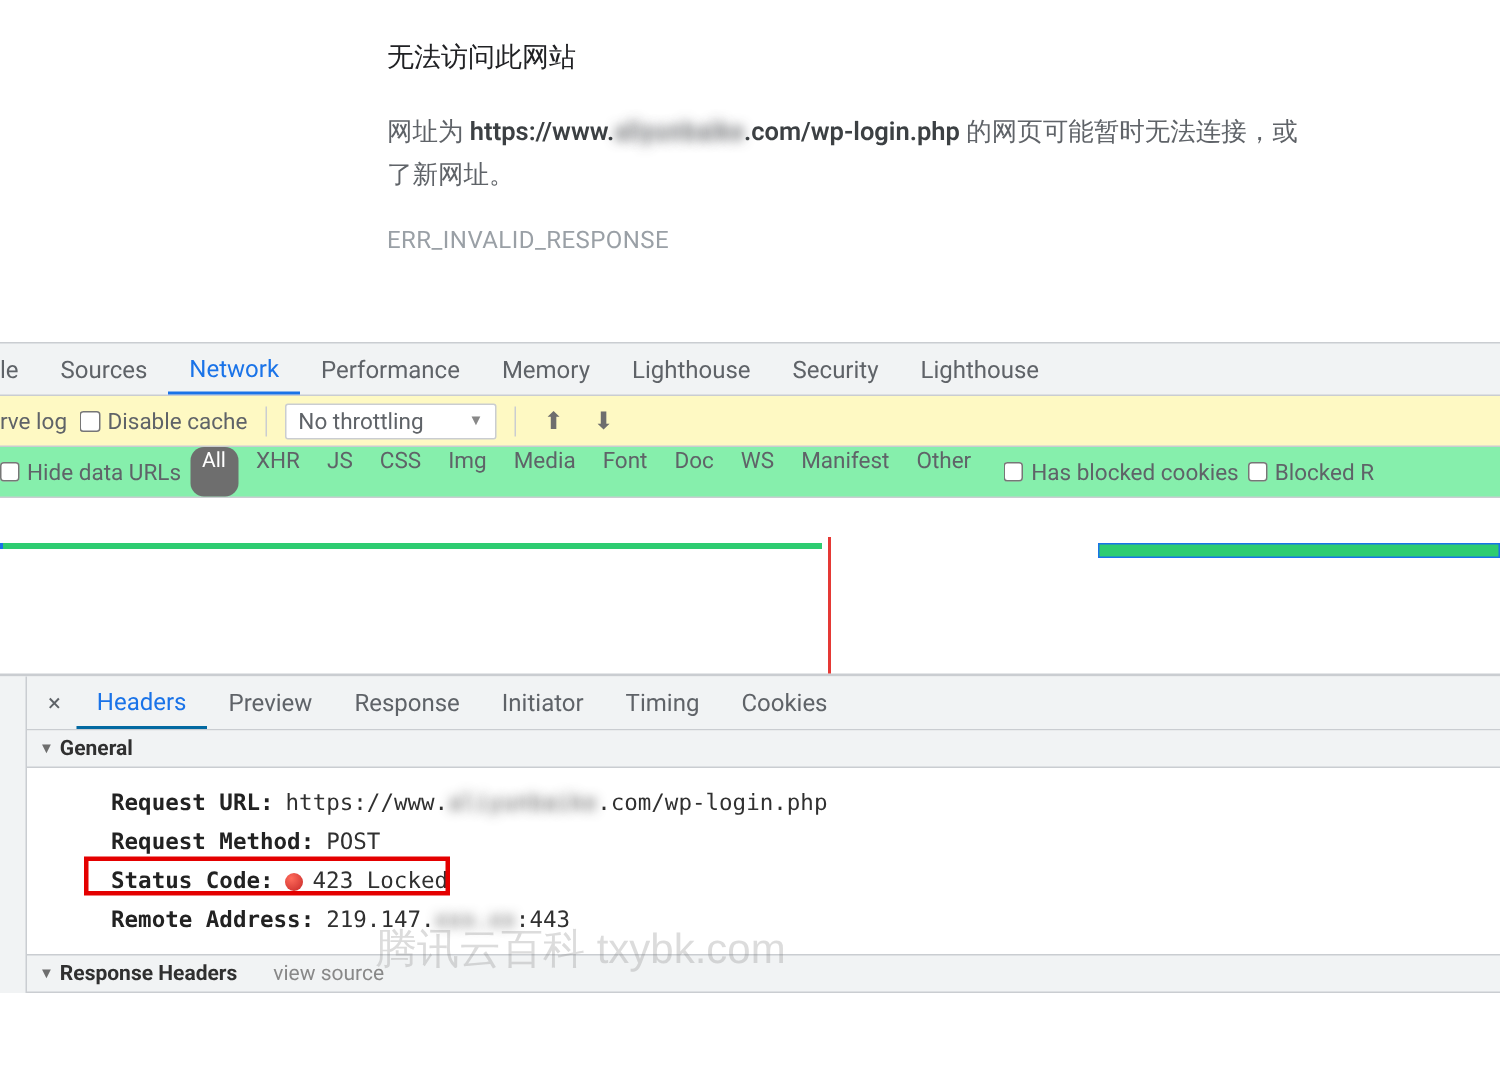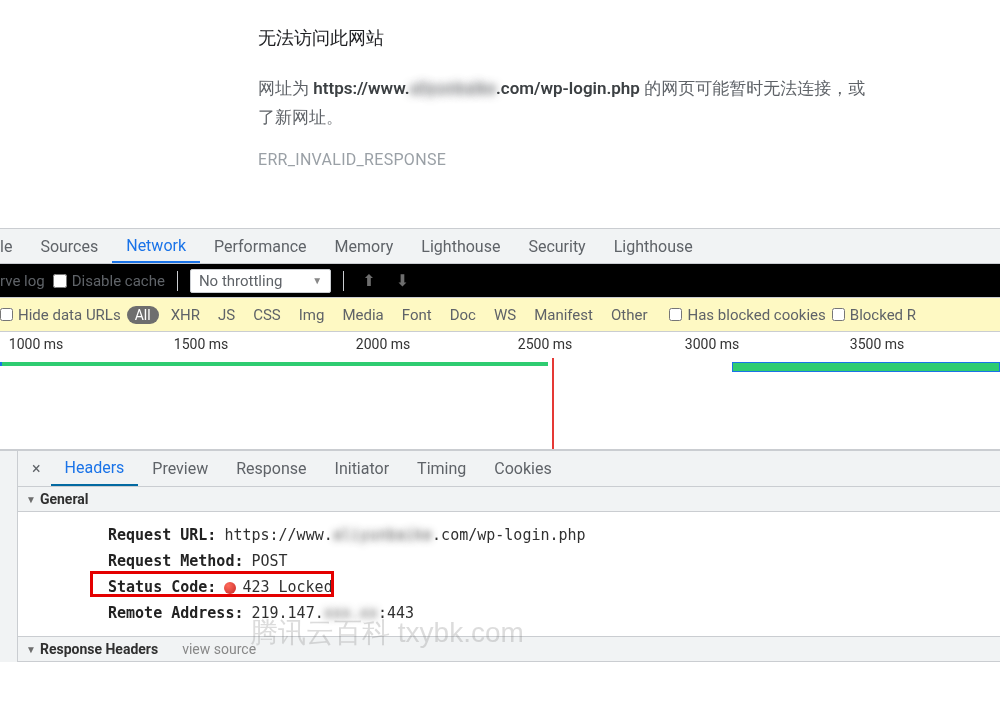--- a/index.html
+++ b/index.html
@@ -65,21 +65,21 @@
     border-bottom: 2px solid #1a73e8;
   }
   .tabbar .tab.cut { padding-left: 0; }
 
   
   .toolbar {
     display: flex;
     align-items: center;
     height: 34px;
     border-bottom: 1px solid #cacdd1;
-    background: #000000;
+    background: #fef9c3;
     font-size: 15px;
     color: #5f6368;
     gap: 8px;
     padding: 0 8px 0 0;
   }
   .toolbar .chklabel { display:flex; align-items:center; gap:5px; }
   .toolbar input[type=checkbox]{ width:14px; height:14px; }
   .toolbar .sep { width:1px; height:20px; background:#cacdd1; margin:0 4px; }
   .select {
     display:flex; align-items:center; gap:30px;
@@ -87,24 +87,23 @@
     border:1px solid #cacdd1;
     background:#fff;
     border-radius:2px;
   }
   .select .arrow { font-size:10px; color:#888; }
   .toolbar .icon { color:#6e6e6e; font-size:16px; padding:0 6px; cursor:pointer;}
 
   
   .filterbar {
     display:flex;
-    align-items:center;
     height:34px;
     border-bottom:1px solid #cacdd1;
-    background:#fef9c3;
+    background:#86efac;
     font-size:15px;
     color:#5f6368;
     gap:6px;
     padding:0 2px 0 0;
   }
   .filterbar .chklabel { display:flex; align-items:center; gap:5px; }
   .pill {
     background:#6e6e6e; color:#fff; border-radius:9px;
     padding:1px 8px; font-size:14px;
   }
@@ -167,21 +166,21 @@
     border-bottom:1px solid #cacdd1;
     padding:4px 8px;
     font-weight:700;
     font-size:14px;
     color:#303030;
     display:flex; align-items:center; gap:4px;
   }
   .section-header .tri { font-size:10px; color:#6e6e6e; }
 
   .kv-list { padding:10px 20px 10px 56px; font-family: Menlo, Consolas, monospace; font-size:15px; }
-  .kv-row { padding:4px 0; display:flex; flex-wrap:wrap; align-items:center;margin-left:34px;}
+  .kv-row { padding:4px 0; display:flex; flex-wrap:wrap; align-items:center;}
   .kv-row .k { font-weight:700; color:#222; margin-right:8px;}
   .kv-row .v { color:#303030; }
   .kv-row .blurred {
     color: transparent;
     text-shadow: 0 0 7px rgba(40,40,40,0.8);
   }
   .status-row-box {
     position:relative;
   }
   .status-highlight {
@@ -273,28 +272,20 @@
     <input type="checkbox" style="">
     <span>Has blocked cookies</span>
   </label>
   <label class="chklabel">
     <input type="checkbox" style="">
     <span>Blocked R</span>
   </label>
 </div>
 
 <div class="timeline">
-  <div class="ticks">
-    <span class="tick" style="left:36px">1000 ms</span>
-    <span class="tick" style="left:201px">1500 ms</span>
-    <span class="tick" style="left:383px">2000 ms</span>
-    <span class="tick" style="left:545px">2500 ms</span>
-    <span class="tick" style="left:712px">3000 ms</span>
-    <span class="tick" style="left:877px">3500 ms</span>
-  </div>
   <div class="bar1"></div>
   <div class="redline"></div>
   <div class="bar2-outer"></div>
 </div>
 
 <div class="details">
   <div class="details-left"></div>
   <div class="details-main">
     <div class="details-tabs">
       <span class="close">×</span>

